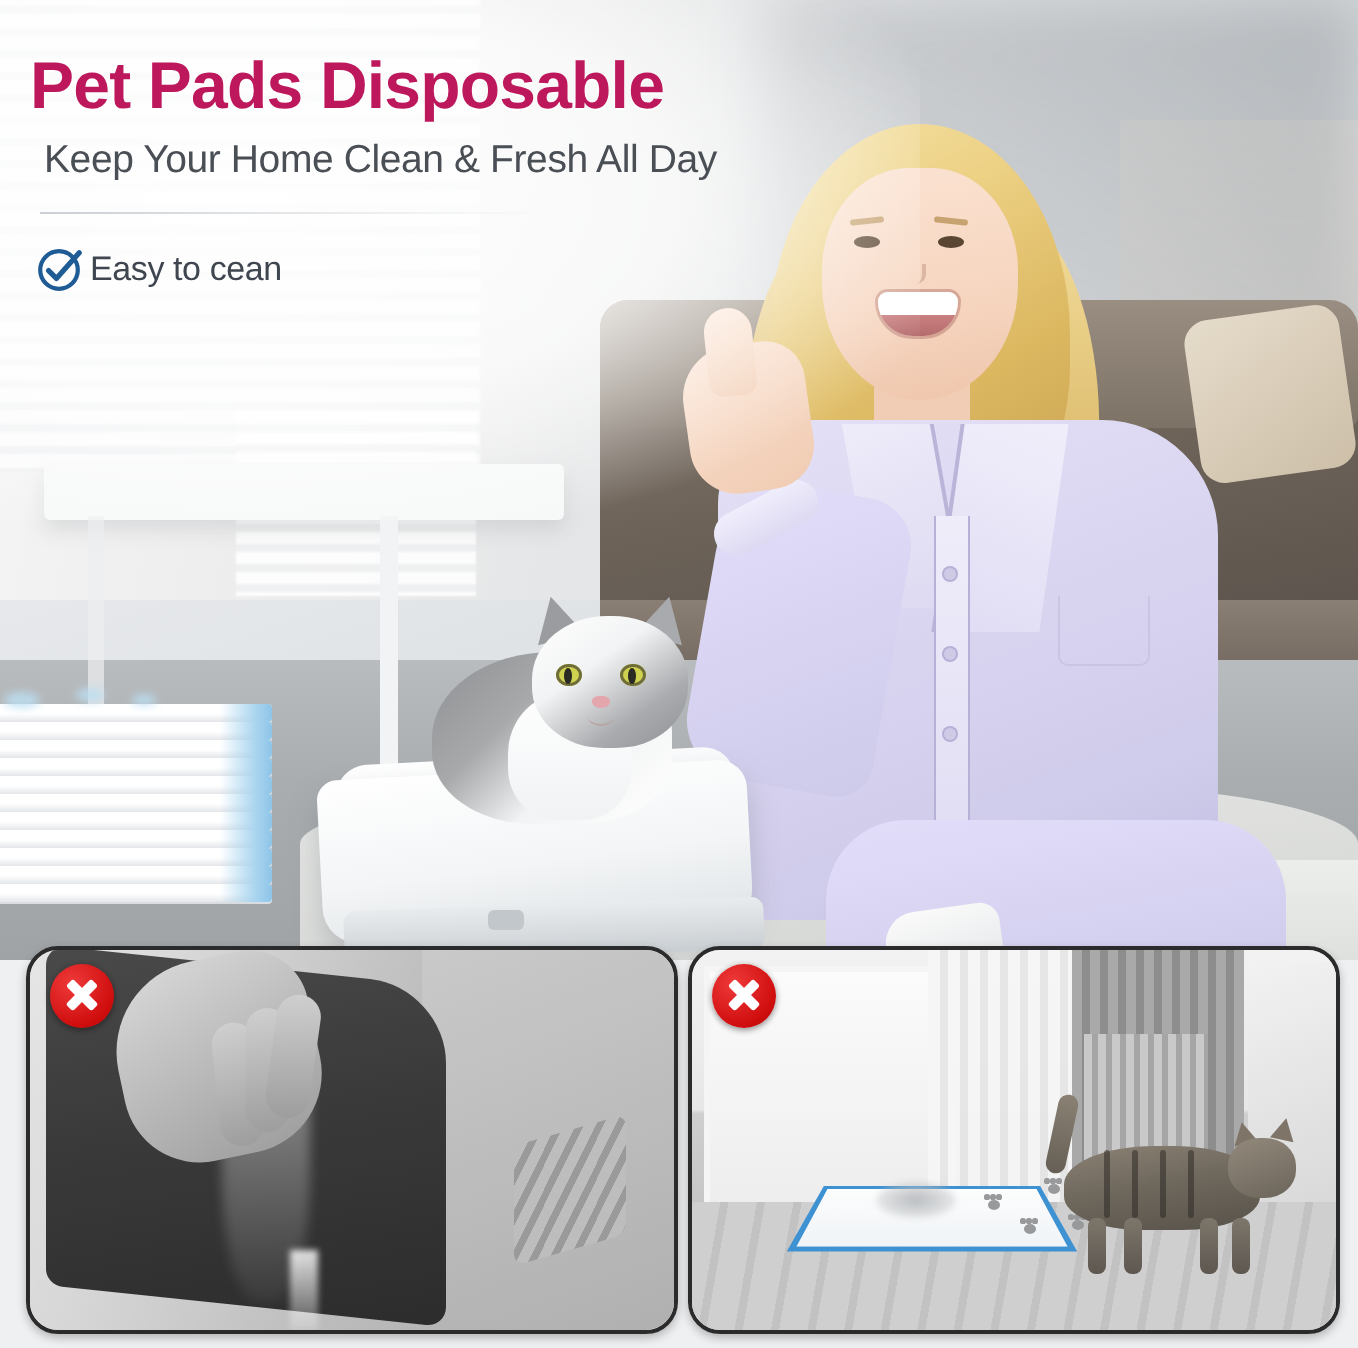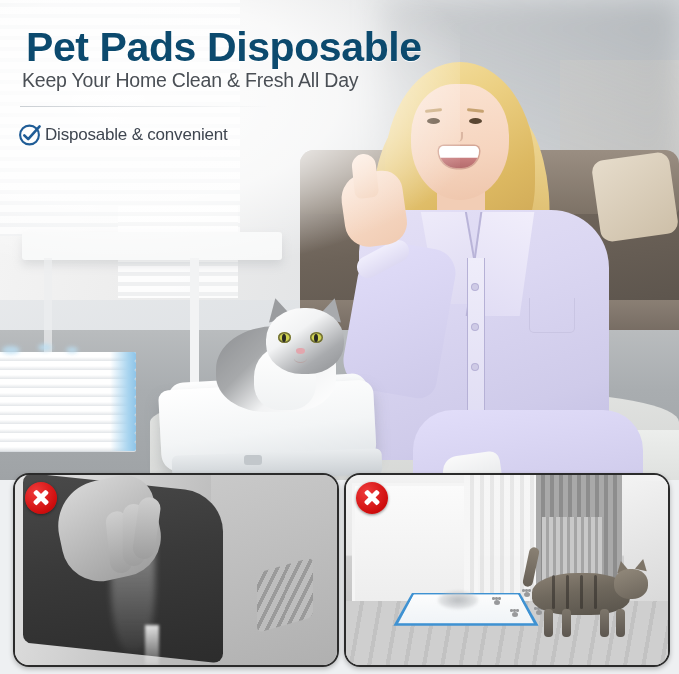--- a/index.html
+++ b/index.html
@@ -144,22 +144,22 @@
        background:linear-gradient(155deg,#fbe2d1,#f0cbb2);border-radius:26px 20px 22px 24px;transform:rotate(-8deg);}
   .thumb{position:absolute;left:20px;top:92px;width:24px;height:44px;
        background:linear-gradient(160deg,#fce5d5,#f2cfb6);border-radius:14px 14px 8px 8px;transform:rotate(-6deg);}
   .legs{position:absolute;left:80px;top:348px;width:230px;height:96px;
        background:linear-gradient(170deg,#e2defa,#cbc7e8);border-radius:40px 40px 20px 20px;}
   .sock{position:absolute;left:110px;top:392px;width:58px;height:34px;
        background:linear-gradient(170deg,#fbfbfb,#e4e6e8);border-radius:22px 14px 16px 26px;transform:rotate(-8deg);}
 
   
   .txt{position:absolute;left:0;top:0;width:470px;z-index:20;}
-  .title{position:absolute;left:26px;top:24px;font-size:41px;font-weight:bold;
-        color:#0c4a6e;letter-spacing:-.4px;white-space:nowrap;
+  .title{position:absolute;left:15px;top:24px;font-size:33px;font-weight:bold;
+        color:#be185d;letter-spacing:-.4px;white-space:nowrap;
         text-shadow:0 1px 0 rgba(255,255,255,.85);}
   .subtitle{position:absolute;left:22px;top:69px;font-size:19.5px;color:#4a4f55;
         letter-spacing:-.2px;white-space:nowrap;font-weight:400;}
   .divider{position:absolute;left:20px;top:106px;width:252px;height:1px;
         background:linear-gradient(90deg,rgba(140,150,160,.45),rgba(140,150,160,0));}
   .bullets{position:absolute;left:18px;top:114px;}
   .bullet{position:relative;display:flex;align-items:center;height:41px;}
   .chk{position:relative;width:23px;height:23px;flex:0 0 23px;margin-right:4px;}
   .chk svg{display:block;overflow:visible;}
   .blabel{font-size:17px;color:#3f4650;letter-spacing:-.2px;white-space:nowrap;}
@@ -331,31 +331,31 @@
     <div class="headline-glow"></div>
   </div>
 
   <div class="txt">
     <div class="title">Pet Pads Disposable</div>
     <div class="subtitle">Keep Your Home Clean &amp; Fresh All Day</div>
     <div class="divider"></div>
 
     <div class="bullets">
 
-
-
       <div class="bullet">
         <span class="chk">
           <svg width="23" height="23" viewBox="0 0 23 23">
             <circle cx="11.5" cy="12" r="9.4" fill="none" stroke="#1f5c96" stroke-width="2.1"></circle>
             <path d="M6.3 12.3 L10.2 16.2 L21.6 3.4" fill="none" stroke="#1f5c96" stroke-width="2.6" stroke-linecap="round" stroke-linejoin="round"></path>
           </svg>
         </span>
-        <span class="blabel">Disposable &amp; convenient</span>
+        <span class="blabel">Easy to cean</span>
       </div>
+
+
 
     </div>
   </div>
 
   <div class="panels">
 
     <div class="panel left">
       <div class="wash">
         <div class="sink"></div>
         <div class="sinkwall"></div>

